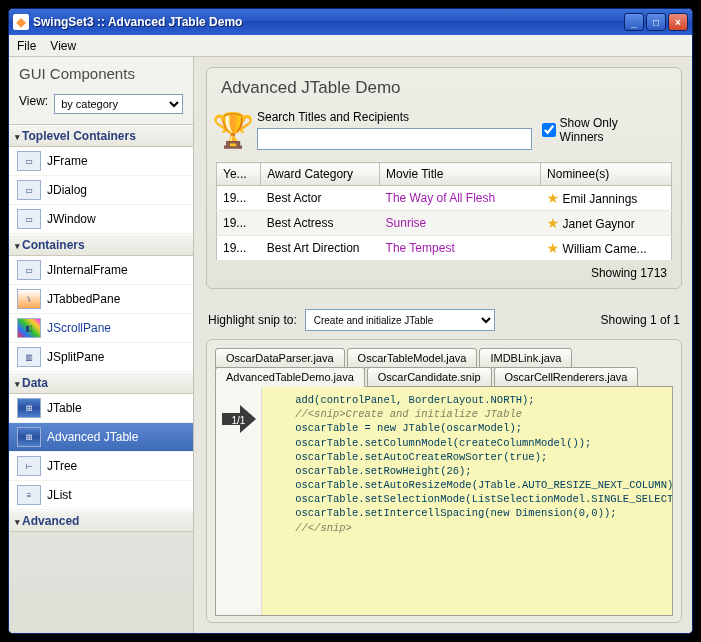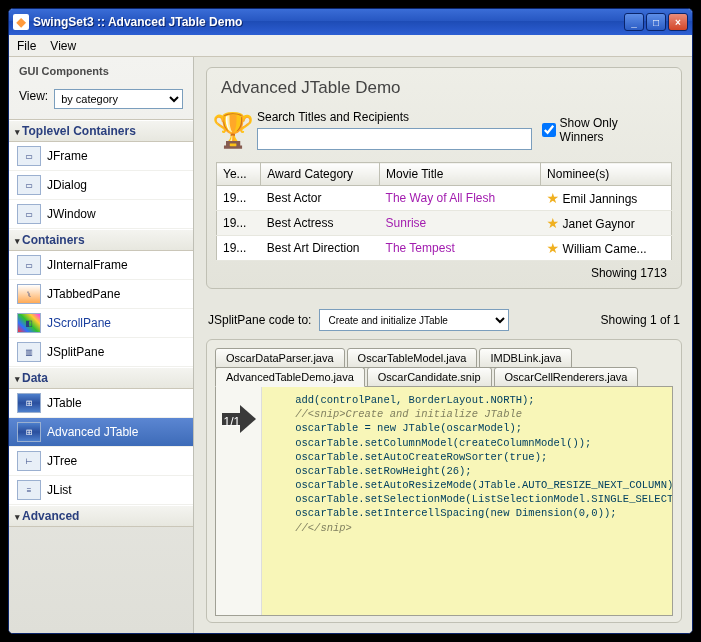--- a/index.html
+++ b/index.html
@@ -56,22 +56,22 @@
   .menubar span { cursor: default; }
   .content { display:flex; height: calc(100% - 48px); }
   .sidebar {
     width: 185px;
     background: linear-gradient(to bottom,#f3f3f0,#dfdfd8);
     border-right: 1px solid #bfbfb5;
     display:flex;flex-direction:column;
   }
   .sidebar-header {
     padding: 8px 10px 6px 10px;
-    font-size: 11px;
-    font-weight: bold;
+    font-size: 15px;
+    font-weight: normal;
     color: #4a4a4a;
   }
   .view-row { padding: 6px 10px 10px 10px; display:flex;gap:6px;font-size:12px;}
   .view-select {
     flex:1;
     border:1px solid #7b9ebd;
     background:#fff;
     height:20px;
     font-size:11px;
     padding: 0 2px;
@@ -169,21 +169,21 @@
     border:1px solid #a0a095;
     background:#fff;
     position:relative;
     overflow:hidden;
   }
   .code-inner { display:flex; height:100%; }
   .arrow-col { width:46px;background:#f7f7f2;border-right:1px solid #ddd;display:flex;align-items:flex-start;justify-content:center;padding-top:18px;}
   .big-arrow { position:relative; width:34px;height:28px;}
   .big-arrow .shaft{ position:absolute;left:0;top:8px;width:20px;height:12px;background:#3a3a3a;}
   .big-arrow .head{ position:absolute;left:18px;top:0;width:0;height:0;border-top:14px solid transparent;border-bottom:14px solid transparent;border-left:16px solid #3a3a3a;}
-  .big-arrow .num{ position:absolute;left:2px;top:10px;color:#fff;font-size:12px;}
+  .big-arrow .num{ position:absolute;left:10px;top:10px;color:#fff;font-size:10px;}
   .code-lines { flex:1;background:#f8f6b8;font-family: "Courier New",monospace;font-size:10.5px;padding:6px 8px;line-height:1.35;color:#004060;white-space:pre;overflow:hidden;}
   .code-lines .cmt{ color:#808060;font-style:italic;}
   .hscroll { height:16px;background:#ece9d8;border-top:1px solid #c0c0b4;position:relative;}
 </style>
 </head>
 <body>
 
 <div class="window">
 
   <div class="titlebar">
@@ -307,21 +307,21 @@
               <td>Best Art Direction</td>
               <td class="link">The Tempest</td>
               <td><span class="star">★</span><span>William Came...</span></td>
             </tr>
           </tbody>
         </table>
         <div class="showing-row">Showing 1713</div>
       </div>
 
       <div class="highlight-row">
-        <span>JSplitPane code to:</span>
+        <span>Highlight snip to:</span>
         <select class="hl-select">
           <option>Create and initialize JTable</option>
         </select>
         <span class="showing-code">Showing 1 of 1</span>
       </div>
 
       <div class="code-panel">
         <div class="tabs-row">
           <div class="tab">OscarDataParser.java</div>
           <div class="tab">OscarTableModel.java</div>

